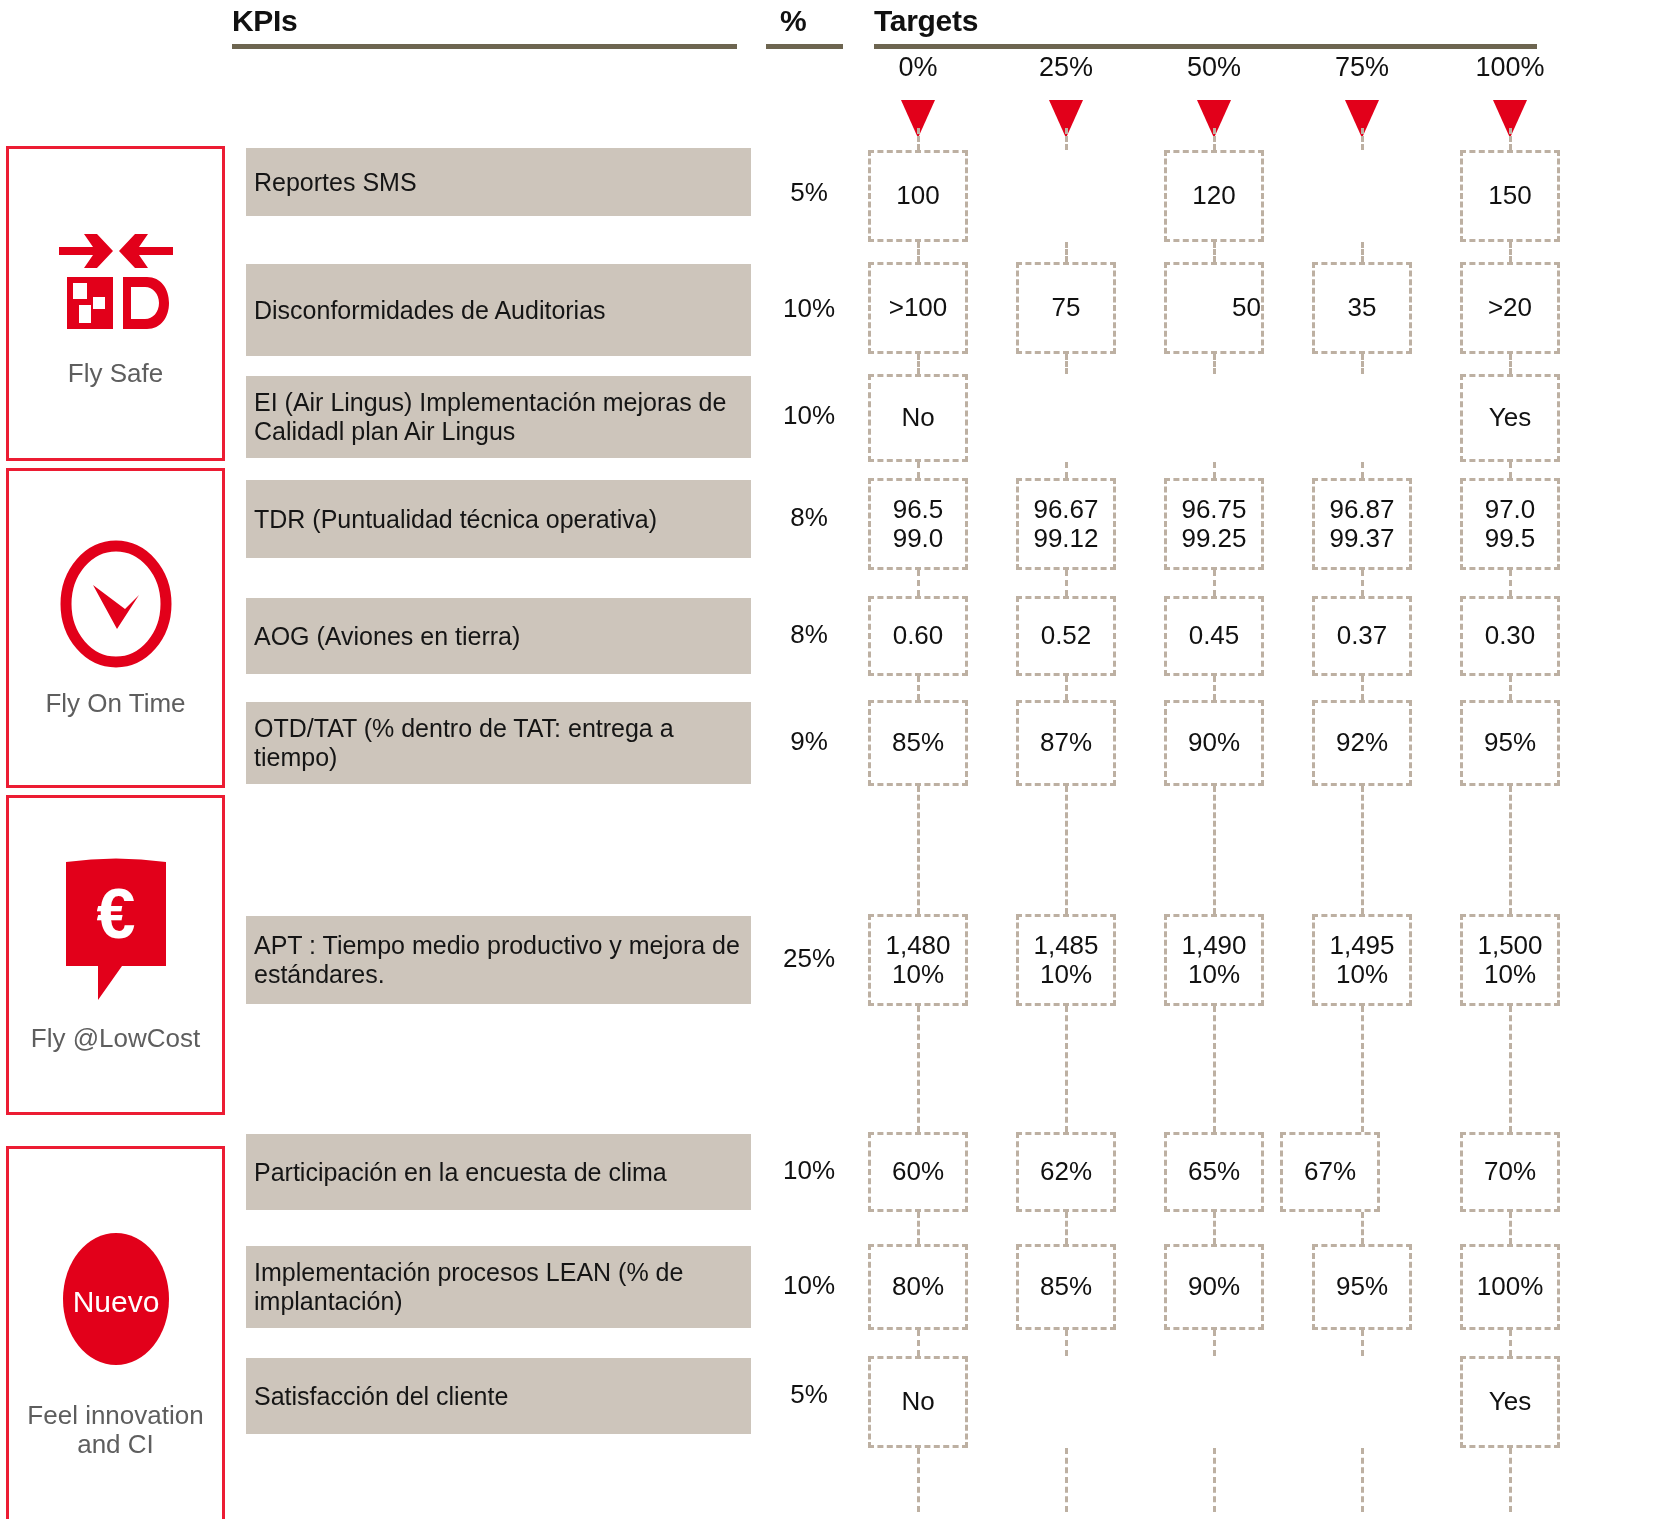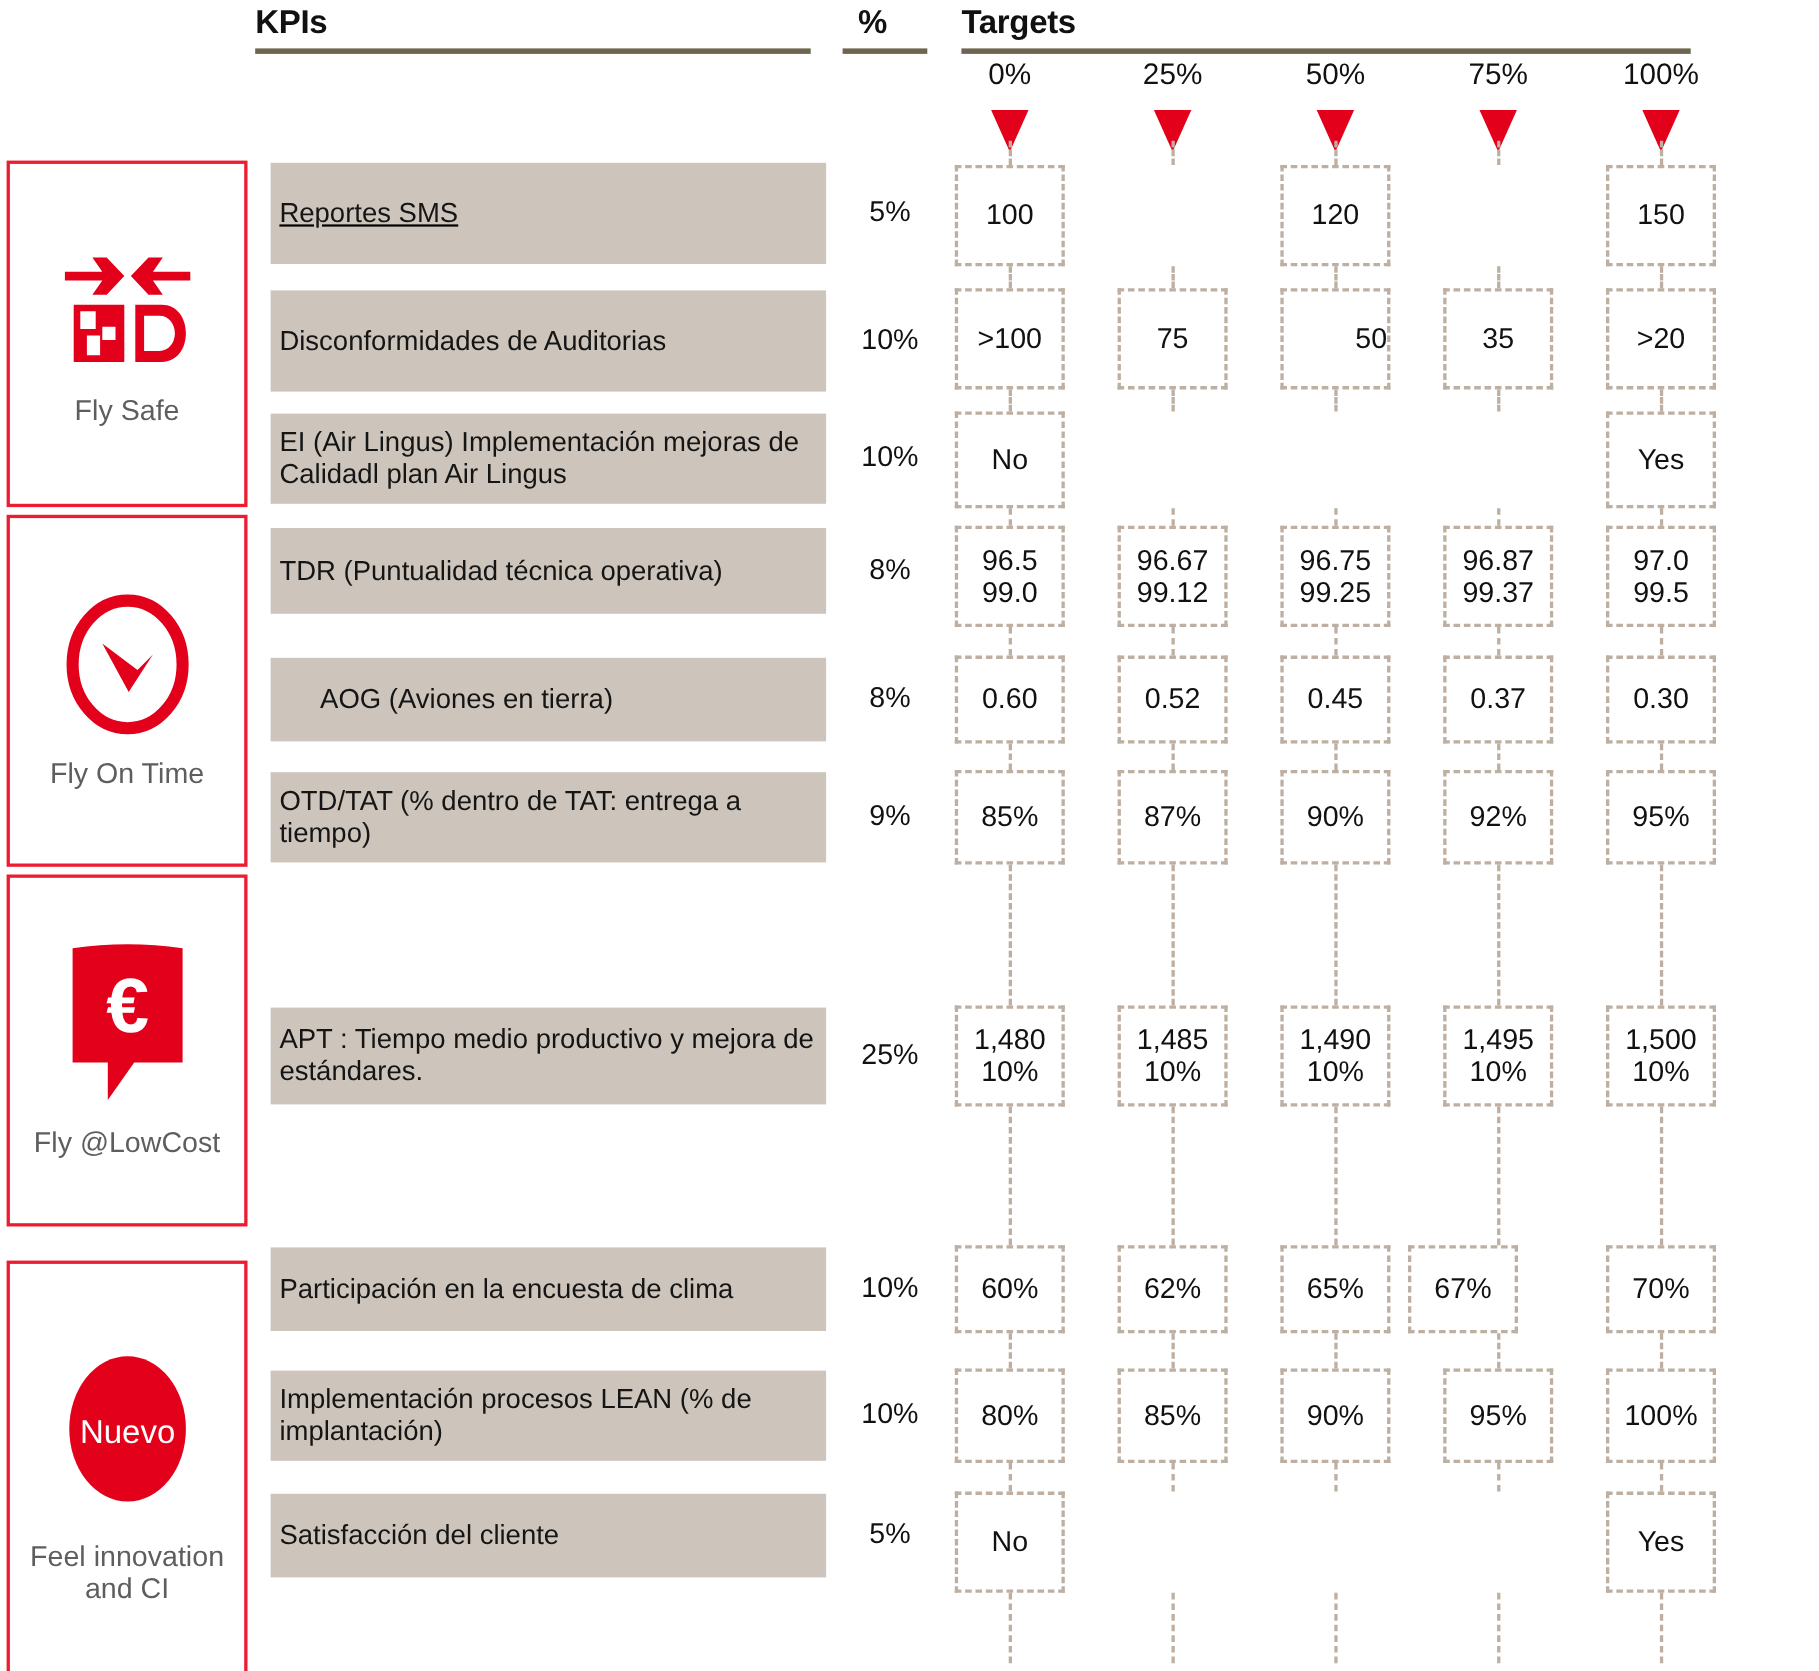--- a/index.html
+++ b/index.html
@@ -169,37 +169,37 @@
           <svg width="122" height="152" viewBox="0 0 122 152">
       <ellipse cx="61" cy="76" rx="53" ry="66" fill="#e2001a"></ellipse>
       <text x="61" y="89" font-family="'Liberation Sans',sans-serif" font-size="30" fill="#ffffff" text-anchor="middle">Nuevo</text>
     </svg>
         </div>
         <div class="cat-label" style="margin-top: 26px;">Feel innovation and CI</div>
       </div>
     </div>
 
   <div id="rows-layer">
-      <div class="kpi-bar" style="top: 148px; height: 92px; text-decoration: underline;">
+      <div class="kpi-bar" style="top: 148px; height: 68px;">
         <div class="kpi-text">Reportes SMS</div>
       </div>
       <div class="kpi-weight" style="top: 177px;">5%</div>
       <div class="kpi-bar" style="top: 264px; height: 92px;">
         <div class="kpi-text">Disconformidades de Auditorias</div>
       </div>
       <div class="kpi-weight" style="top: 293px;">10%</div>
       <div class="kpi-bar" style="top: 376px; height: 82px;">
         <div class="kpi-text">EI  (Air Lingus)  Implementación  mejoras de Calidadl plan Air Lingus</div>
       </div>
       <div class="kpi-weight" style="top: 400px;">10%</div>
       <div class="kpi-bar" style="top: 480px; height: 78px;">
         <div class="kpi-text">TDR (Puntualidad técnica operativa)</div>
       </div>
       <div class="kpi-weight" style="top: 502px;">8%</div>
-      <div class="kpi-bar" style="top: 598px; height: 76px; padding-left: 37px;">
+      <div class="kpi-bar" style="top: 598px; height: 76px;">
         <div class="kpi-text">AOG (Aviones en tierra)</div>
       </div>
       <div class="kpi-weight" style="top: 619px;">8%</div>
       <div class="kpi-bar" style="top: 702px; height: 82px;">
         <div class="kpi-text">OTD/TAT (% dentro de TAT: entrega a tiempo)</div>
       </div>
       <div class="kpi-weight" style="top: 726px;">9%</div>
       <div class="kpi-bar" style="top: 916px; height: 88px;">
         <div class="kpi-text">APT : Tiempo medio  productivo y mejora de estándares.</div>
       </div>

